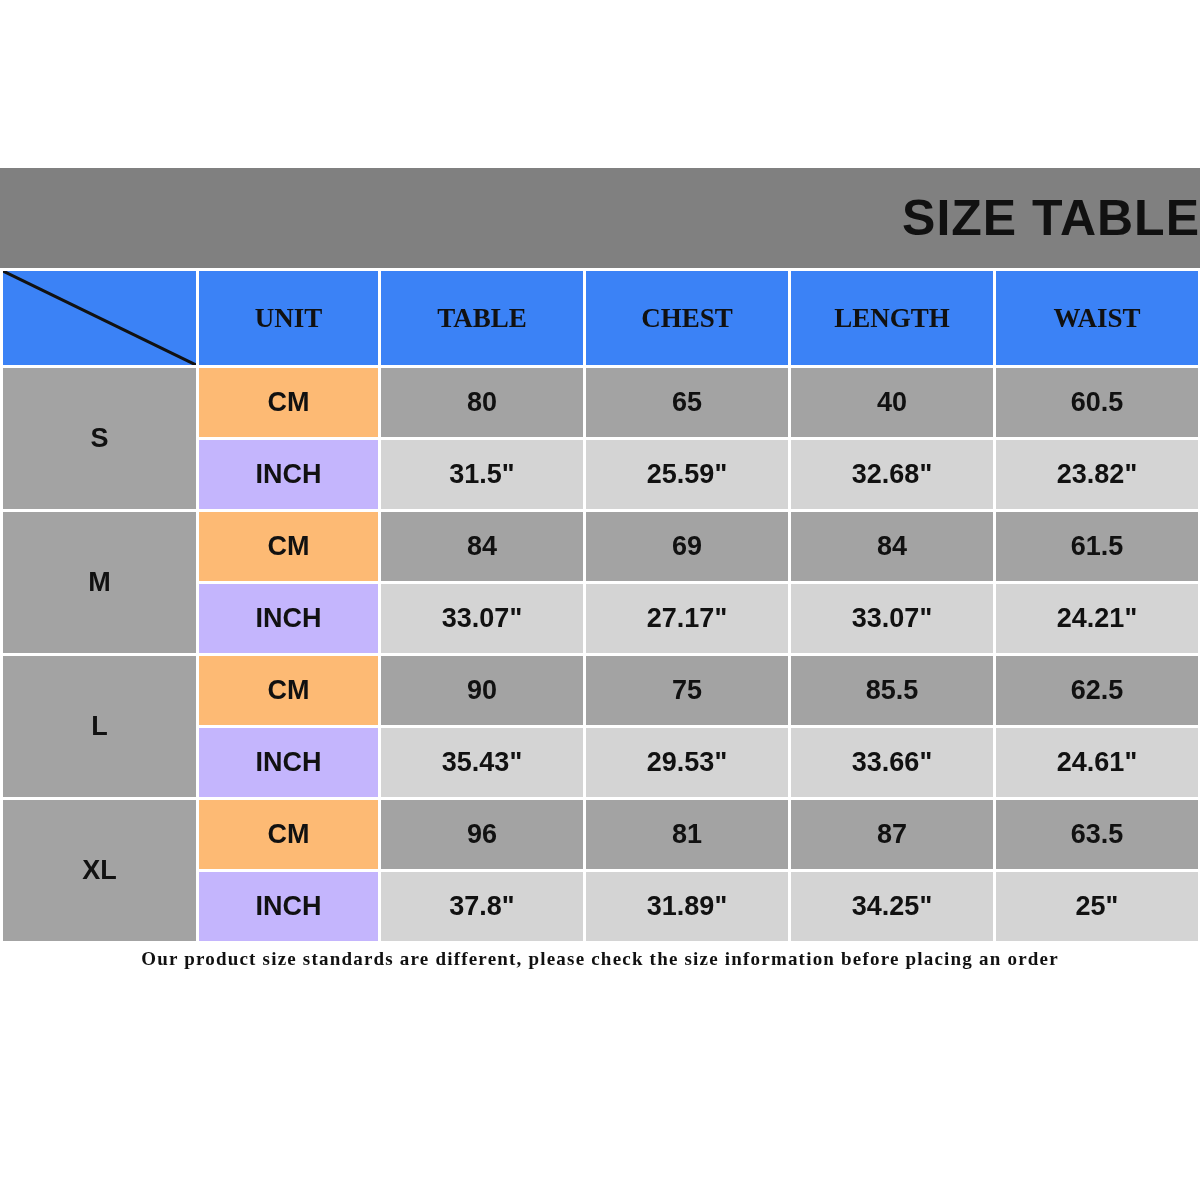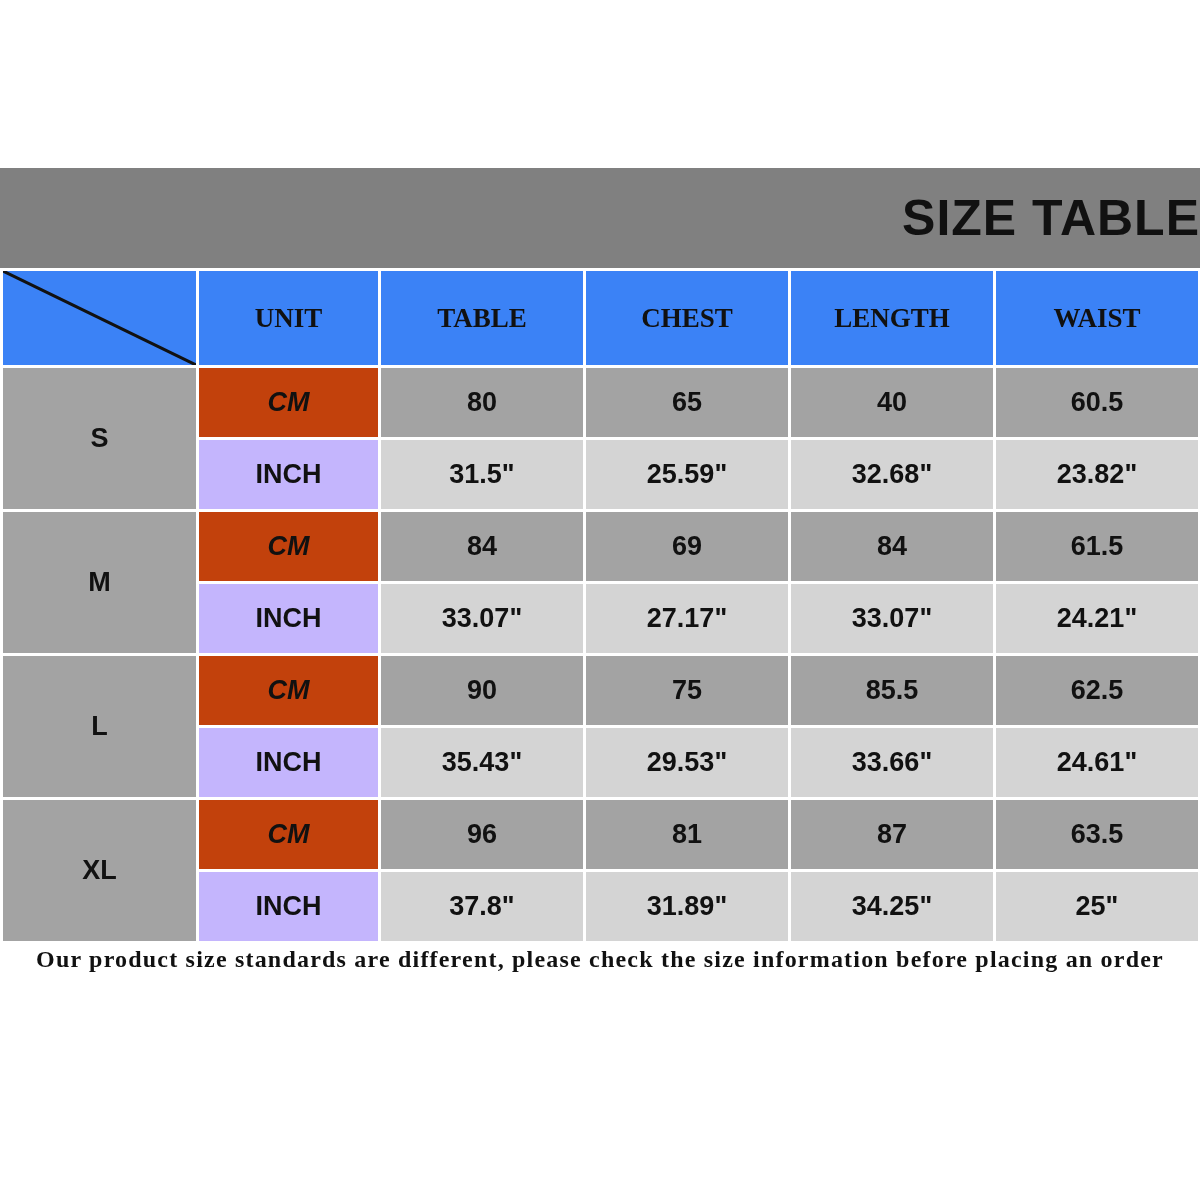--- a/index.html
+++ b/index.html
@@ -68,33 +68,33 @@
     padding: 0;
   }
   .corner-cell svg {
     display: block;
     width: 100%;
     height: 100%;
   }
   .size-cell { background: #d4d4d4; height: 138px; }
   .row-cm td { height: 69px; background: #a3a3a3; }
   .row-inch td { height: 69px; background: #d4d4d4; }
-  .row-cm td.unit-cell { background: #c2410c; font-style: italic; }
+  .row-cm td.unit-cell { background: #fdba74; }
   .row-inch td.unit-cell { background: #c4b5fd; }
 
   
   .note {
     position: absolute;
     left: 0;
     top: 942px;
     width: 1200px;
     text-align: center;
     font-family: "Liberation Serif", serif;
     font-weight: bold;
-    font-size: 24px;
+    font-size: 19px;
     color: #111111;
     letter-spacing: 1.2px;
     line-height: 34px;
     padding: 0 8px;
     box-sizing: border-box;
   }
 </style>
 </head>
 <body>
 

